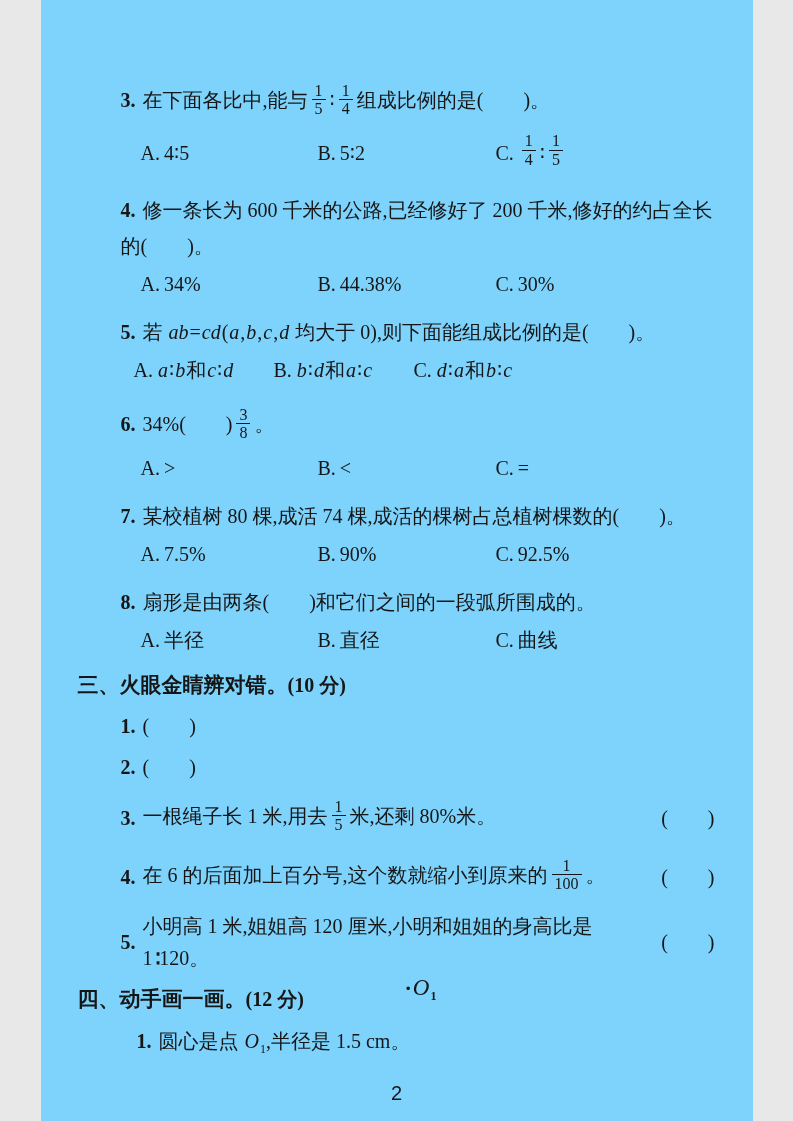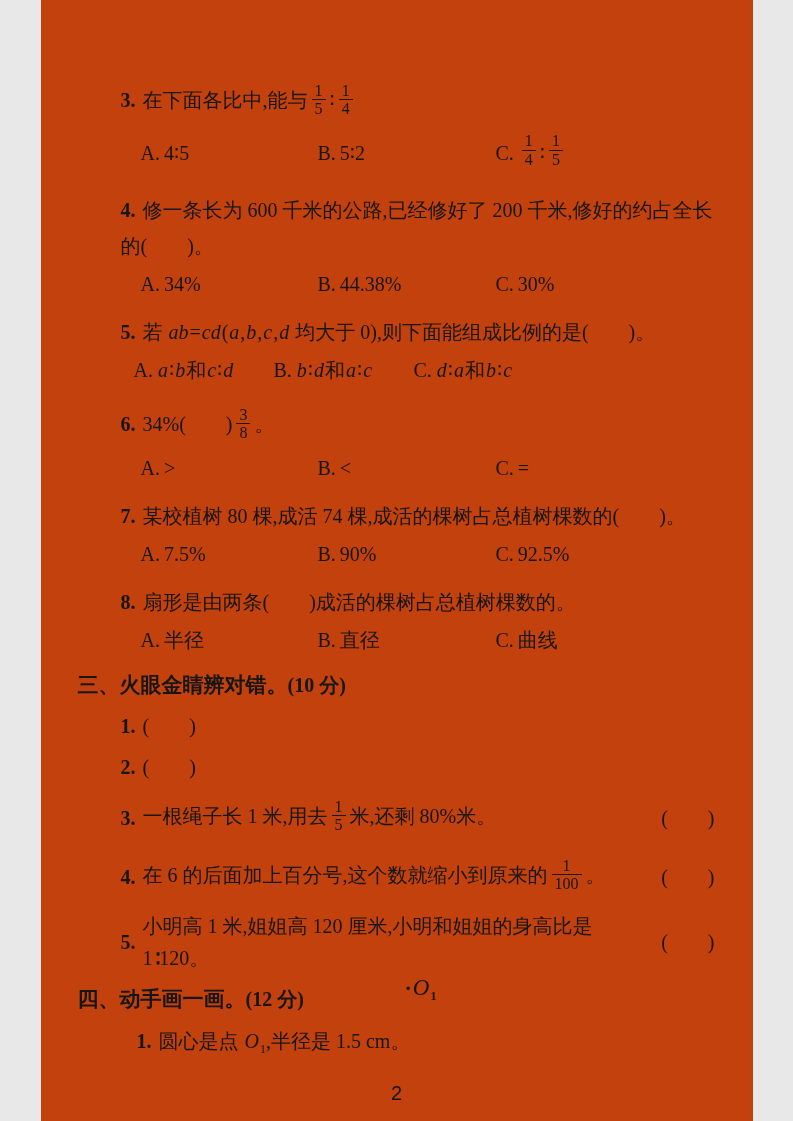--- a/index.html
+++ b/index.html
@@ -1,20 +1,20 @@
 <!DOCTYPE html>
 <html><head>
 <meta charset="utf-8">
 <style>
   html,body{margin:0;padding:0;background:#e8e8e8;}
   .page{
     position:relative;
     width:712px;height:1121px;
     margin:0 auto;
-    background:#c2410c;
+    background:#7dd3fc;
     color:#161616;
     font-family:"Liberation Serif","DejaVu Serif",serif;
     font-size:20px;
     overflow:hidden;
   }
   .content{position:absolute;top:76px;left:37px;width:724px;}
 
   
   .question{margin-left:43px;}
   .q-line{line-height:36px;margin-bottom:4px;}
@@ -79,21 +79,21 @@
   <div class="content">
 
     <div id="mc-questions">
         <div class="question">
           <div class="q-line has-frac"><span class="q-num">3.</span><span>在下面各比中,能与</span><span class="frac">
               <span class="num">1</span>
               <span class="den">5</span>
             </span><span>∶</span><span class="frac">
               <span class="num">1</span>
               <span class="den">4</span>
-            </span></div>
+            </span><span>组成比例的是(　　)。</span></div>
           <div class="q-options wide has-frac">
             <div class="option">
               <span class="opt-label">A.</span>
               <span>4∶5</span>
             </div>
             <div class="option">
               <span class="opt-label">B.</span>
               <span>5∶2</span>
             </div>
             <div class="option">
@@ -193,21 +193,21 @@
               <span class="opt-label">B.</span>
               <span>90%</span>
             </div>
             <div class="option">
               <span class="opt-label">C.</span>
               <span>92.5%</span>
             </div>
           </div>
         </div>
         <div class="question">
-          <div class="q-line"><span class="q-num">8.</span><span>扇形是由两条(　　)成活的棵树占总植树棵数的。</span></div>
+          <div class="q-line"><span class="q-num">8.</span><span>扇形是由两条(　　)和它们之间的一段弧所围成的。</span></div>
           <div class="q-options wide">
             <div class="option">
               <span class="opt-label">A.</span>
               <span>半径</span>
             </div>
             <div class="option">
               <span class="opt-label">B.</span>
               <span>直径</span>
             </div>
             <div class="option">

